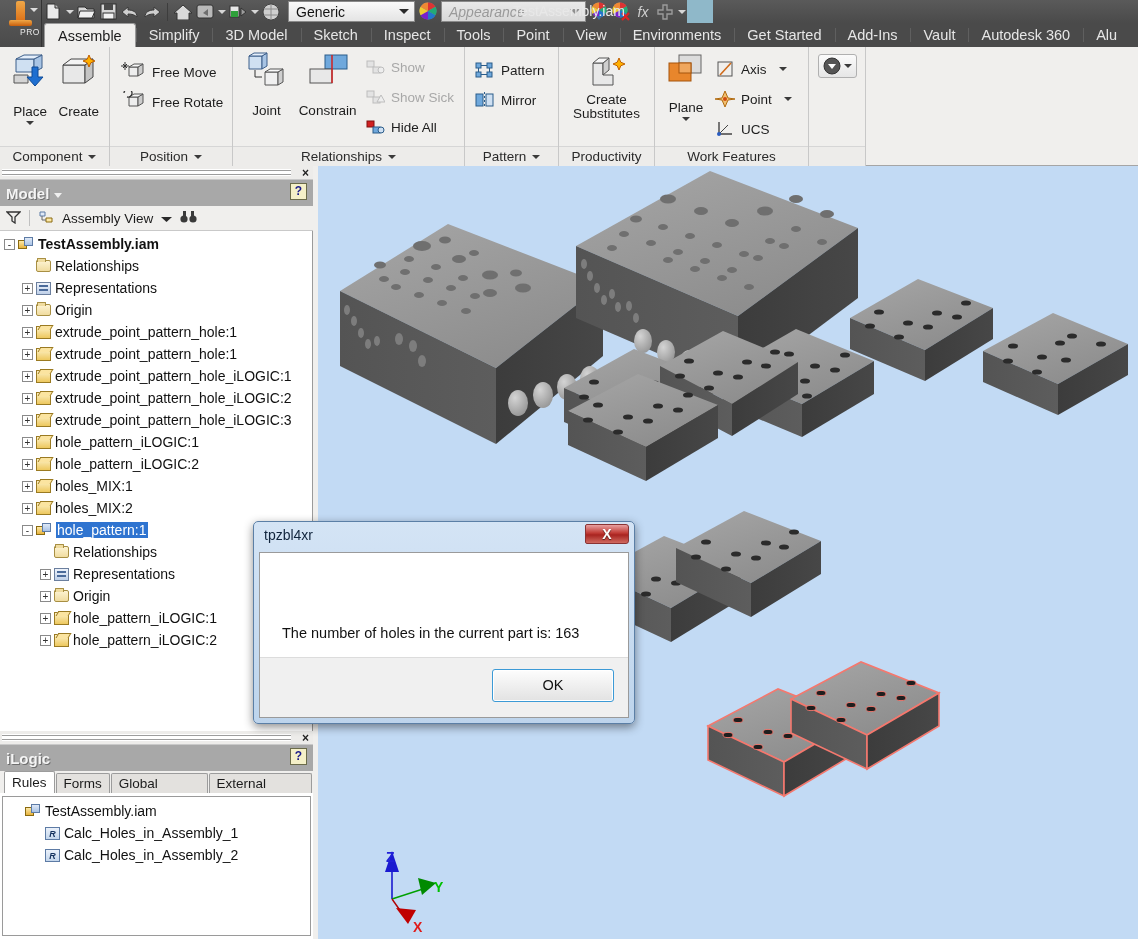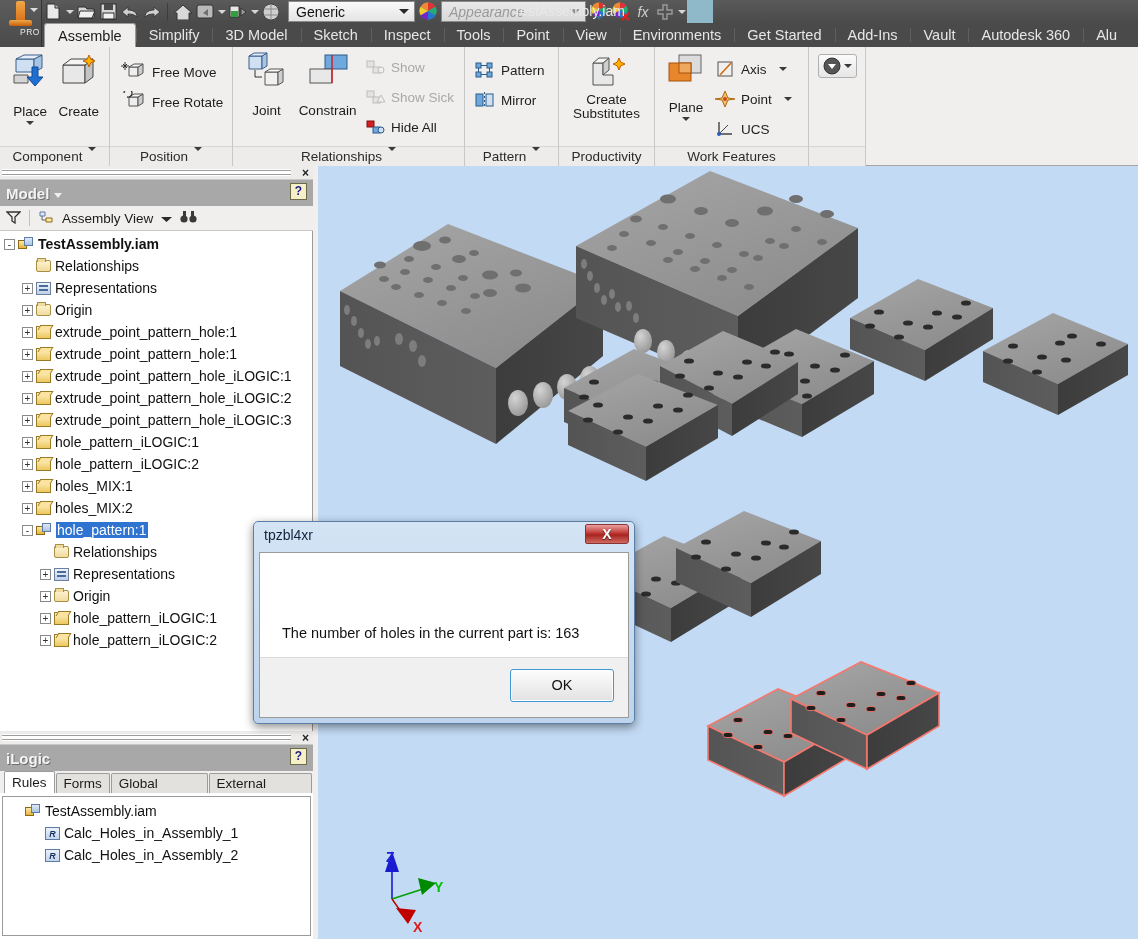--- a/index.html
+++ b/index.html
@@ -83,21 +83,21 @@
     background: #f0efed; border-bottom: 1px solid #a5a5a5;
     display: flex;
   }
   .panel { position: relative; height: 119px; border-right: 1px solid #c8c8c8;
            display: flex; flex-direction: column; }
   .panel-body { flex: 1; display: flex; align-items: flex-start;
                 padding: 4px 6px 0 6px; }
   .panel-title {
     height: 20px; line-height: 20px; text-align: center; font-size: 13.5px;
     color: #2a2a2a; border-top: 1px solid #d6d6d6; background: #edecea;
-    display:flex; align-items:flex-start; justify-content:center; gap:6px;
+    display:flex; align-items:center; justify-content:center; gap:6px;
   }
   .panel-title i { display:block;width:0;height:0;
      border-left:4px solid transparent;border-right:4px solid transparent;
      border-top:4px solid #3a3a3a; }
   .bigbtn { width: 56px; display: flex; flex-direction: column;
             align-items: center; padding-top: 2px; }
   .bigbtn .lbl { font-size: 13.5px; color: #1d1d1d; text-align:center;
                  line-height: 14px; margin-top: 12px; }
   .bigbtn .dd { width:0;height:0;margin-top:2px;
      border-left:4px solid transparent;border-right:4px solid transparent;
@@ -193,21 +193,21 @@
   #dialog .closebtn { position:absolute; right:5px; top:2px; width:44px; height:20px;
      border:1px solid #8a3333; border-radius:2px 3px 3px 2px;
      background:linear-gradient(#e8a0a0,#c03a34 45%,#a82420 55%,#d06a60);
      color:#fff; font-size:14px; font-weight:bold; text-align:center; line-height:18px;
      text-shadow: 0 1px 1px rgba(0,0,0,.6); }
   #dialog .content { position:absolute; left:5px; right:5px; top:30px; bottom:5px;
      background:#fff; border:1px solid #9a9a9a; }
   #dialog .msg { position:absolute; left:22px; top:72px; font-size:14.5px; color:#111; }
   #dialog .footer { position:absolute; left:0; right:0; bottom:0; height:60px;
      background:#f0f0f0; border-top:1px solid #dcdcdc; }
-  #dialog .ok { position:absolute; right:14px; top:11px; width:104px; height:33px;
+  #dialog .ok { position:absolute; right:14px; top:11px; width:122px; height:33px;
      background:linear-gradient(#fdfdfd,#e2e2e2); border:1px solid #3c9ad6;
      border-radius:3px; font-size:14.5px; color:#111; text-align:center;
      line-height:31px; box-shadow: inset 0 0 0 1px #fff; }
 
   
   .vdiv { position:absolute; background:#f0efed; }
 </style>
 </head>
 <body>
 

